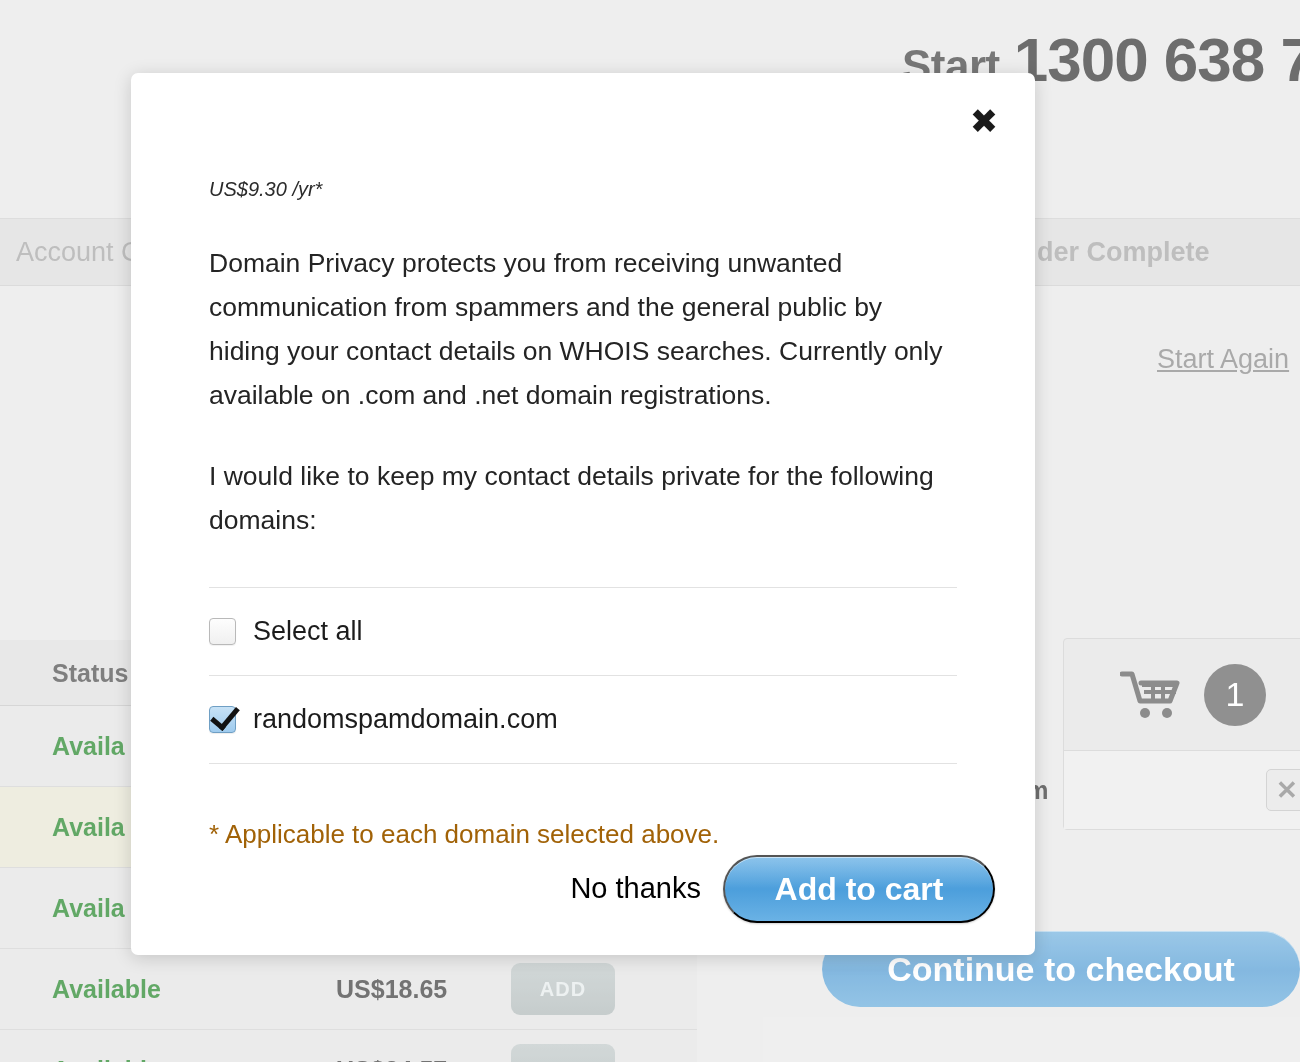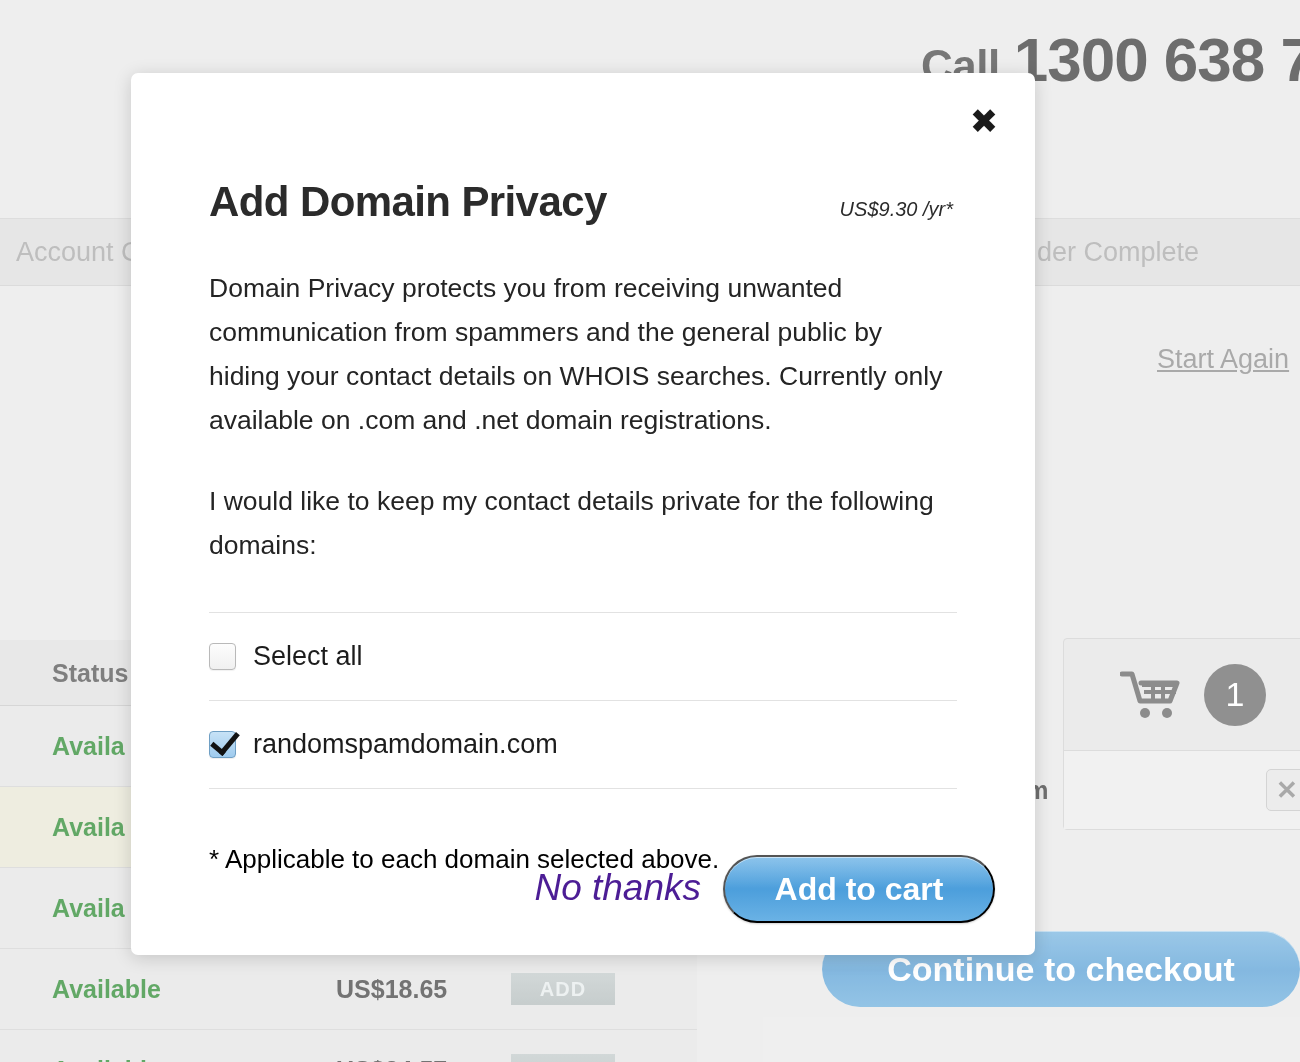--- a/index.html
+++ b/index.html
@@ -67,21 +67,21 @@
     height: 100%;
   }
   .step-label {
     position: absolute;
     top: 18px;
     font-size: 27px;
     color: #a8a8a8;
     white-space: nowrap;
   }
   .step-1 { left: 16px; }
-  .step-2 { left: 1037px; }
+  .step-2 { left: 1037px; font-weight: bold; }
 
   
   .start-again {
     position: absolute;
     top: 344px;
     left: 1157px;
     font-size: 27px;
     color: #8d8d8d;
     text-decoration: underline;
     white-space: nowrap;
@@ -128,22 +128,22 @@
     font-weight: bold;
     color: #444444;
     white-space: nowrap;
   }
   .rt-add {
     position: absolute;
     left: 511px;
     top: 50%;
     transform: translateY(-50%);
     width: 104px;
-    height: 32px;
-    border-radius: 0;
+    height: 52px;
+    border-radius: 9px;
     background: linear-gradient(180deg, #c3cbcb 0%, #b3bcbc 100%);
     color: #e7eced;
     font-size: 20px;
     font-weight: bold;
     letter-spacing: 1px;
     display: flex;
     align-items: center;
     justify-content: center;
   }
 
@@ -339,38 +339,37 @@
     width: 11px;
     height: 22px;
     border: solid #121212;
     border-width: 0 5px 5px 0;
     transform: rotate(40deg);
   }
 
   .footnote {
     margin-top: 55px;
     font-size: 26px;
-    color: #000000;
+    color: #a16207;
     white-space: nowrap;
   }
 
   .modal-actions {
     position: absolute;
     right: 40px;
     bottom: 32px;
     display: flex;
     align-items: center;
     gap: 22px;
   }
   .no-thanks {
-    font-size: 37px;
-    color: #4c1d95;
+    font-size: 29px;
+    color: #000000;
     white-space: nowrap;
     padding-bottom: 2px;
-    font-style: italic;
   }
   .add-cart-btn {
     width: 272px;
     height: 68px;
     border-radius: 34px;
     background: linear-gradient(180deg, #6cb3e6 0%, #4d9fdc 48%, #4d9fdc 52%, #6ab2e5 100%);
     color: #ffffff;
     font-size: 32px;
     font-weight: bold;
     display: flex;
@@ -391,21 +390,21 @@
   }
 </style>
 </head>
 <body>
 
 <div id="page">
 
   <div id="bg-layer">
 
     <div class="call-header">
-      <span class="call-word">Call</span>
+      <span class="call-word">Start</span>
       <span class="call-number">1300 638 7</span>
     </div>
 
     <div class="steps-bar">
       <div class="steps-inner">
         <span class="step-label step-1">Account C</span>
         <span class="step-label step-2">der Complete</span>
       </div>
     </div>
 
@@ -458,21 +457,20 @@
 
   </div>
 
   <div id="overlay"></div>
 
   <div id="modal">
 
     <div class="modal-close">✖</div>
 
     <div class="modal-header">
-      <div class="modal-title">Add Domain Privacy</div>
       <div class="modal-price">US$9.30 /yr*</div>
     </div>
 
     <p class="modal-para">Domain Privacy protects you from receiving unwanted communication from spammers and the general public by hiding your contact details on WHOIS searches. Currently only available on .com and .net domain registrations.</p>
     <p class="modal-para second">I would like to keep my contact details private for the following domains:</p>
 
     <div class="domain-list">
       <div class="domain-row">
         <span class="cbx off"></span>
         <span class="domain-label">Select all</span>

